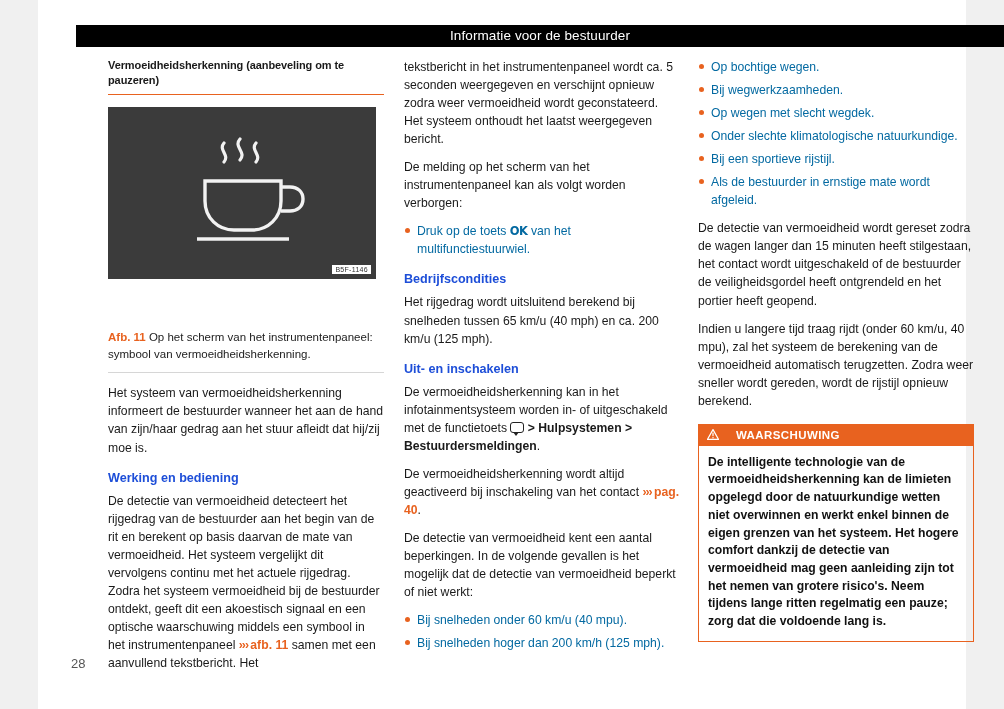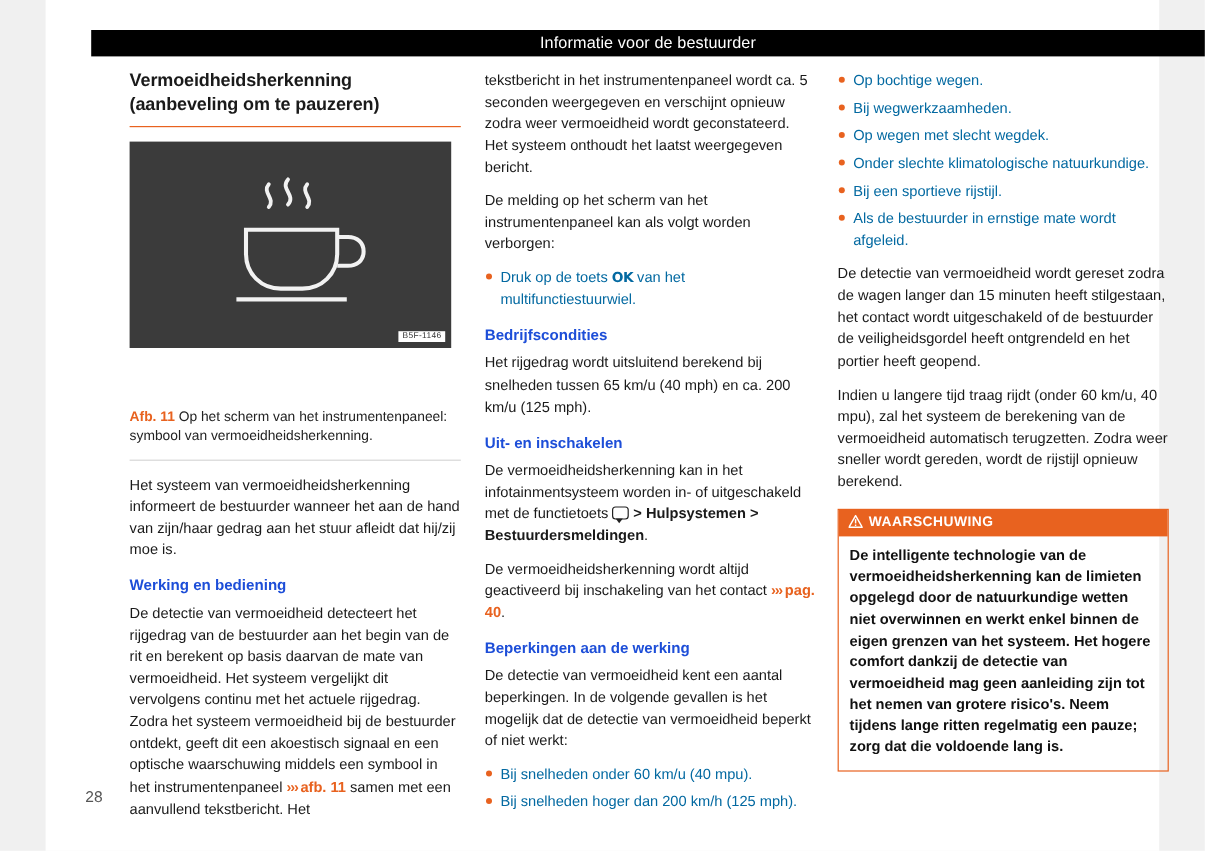--- a/index.html
+++ b/index.html
@@ -45,21 +45,21 @@
   .col {
     position: absolute;
     top: 0;
     width: 276px;
   }
   .col1 { left: 0; }
   .col2 { left: 296px; }
   .col3 { left: 590px; }
 
   h1.title {
-    font-size: 15px;
+    font-size: 11px;
     font-weight: bold;
     color: #1a1a1a;
     margin: 0 0 7px 0;
     line-height: 1.32;
     letter-spacing: -0.1px;
   }
   .title-rule {
     border: none;
     border-top: 1px solid #e8621f;
     margin: 0 0 12px 0;
@@ -150,22 +150,22 @@
     margin-top: 14px;
   }
   .warnbox .warnhead {
     background: #e8621f;
     color: #ffffff;
     font-size: 11.5px;
     font-weight: bold;
     padding: 4px 8px;
     letter-spacing: 0.4px;
     display: flex;
-    align-items: flex-start;
-    gap: 5px;
+    align-items: center;
+    gap: 17px;
   }
   .warnbox .warnbody {
     padding: 8px 9px 10px 9px;
     font-size: 12.2px;
     line-height: 1.45;
     font-weight: bold;
     color: #111;
   }
   .pagenum {
     position: absolute;
@@ -244,21 +244,20 @@
       </ul>
 
       <h2 class="sub">Bedrijfscondities</h2>
       <p>Het rijgedrag wordt uitsluitend berekend bij snelheden tussen 65 km/u (40 mph) en ca. 200 km/u (125 mph).</p>
 
       <h2 class="sub">Uit- en inschakelen</h2>
       <p><span>De vermoeidheidsherkenning kan in het infotainmentsysteem worden in- of uitgeschakeld met de functietoets </span><span class="infoicon"></span><span class="bold"> &gt; Hulpsystemen &gt; Bestuurdersmeldingen</span><span>.</span></p>
 
       <p><span>De vermoeidheidsherkenning wordt altijd geactiveerd bij inschakeling van het contact </span><span class="arrows">›››&nbsp;</span><span class="orange">pag. 40</span><span>.</span></p>
 
-      <h2 class="sub">Beperkingen aan de werking</h2>
       <p>De detectie van vermoeidheid kent een aantal beperkingen. In de volgende gevallen is het mogelijk dat de detectie van vermoeidheid beperkt of niet werkt:</p>
 
       <ul class="bullets">
         <li>Bij snelheden onder 60 km/u (40 mpu).</li>
         <li>Bij snelheden hoger dan 200 km/h (125 mph).</li>
       </ul>
     </div>
 
     <div class="col col3">
       <ul class="bullets">

